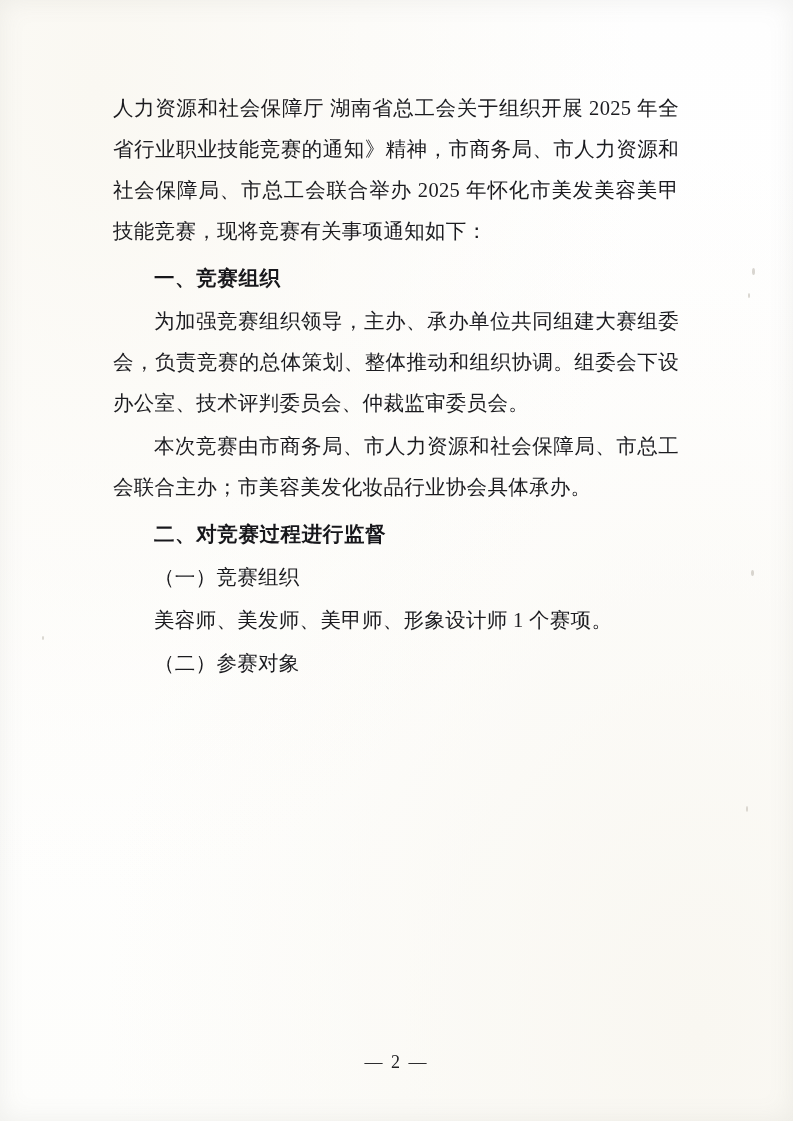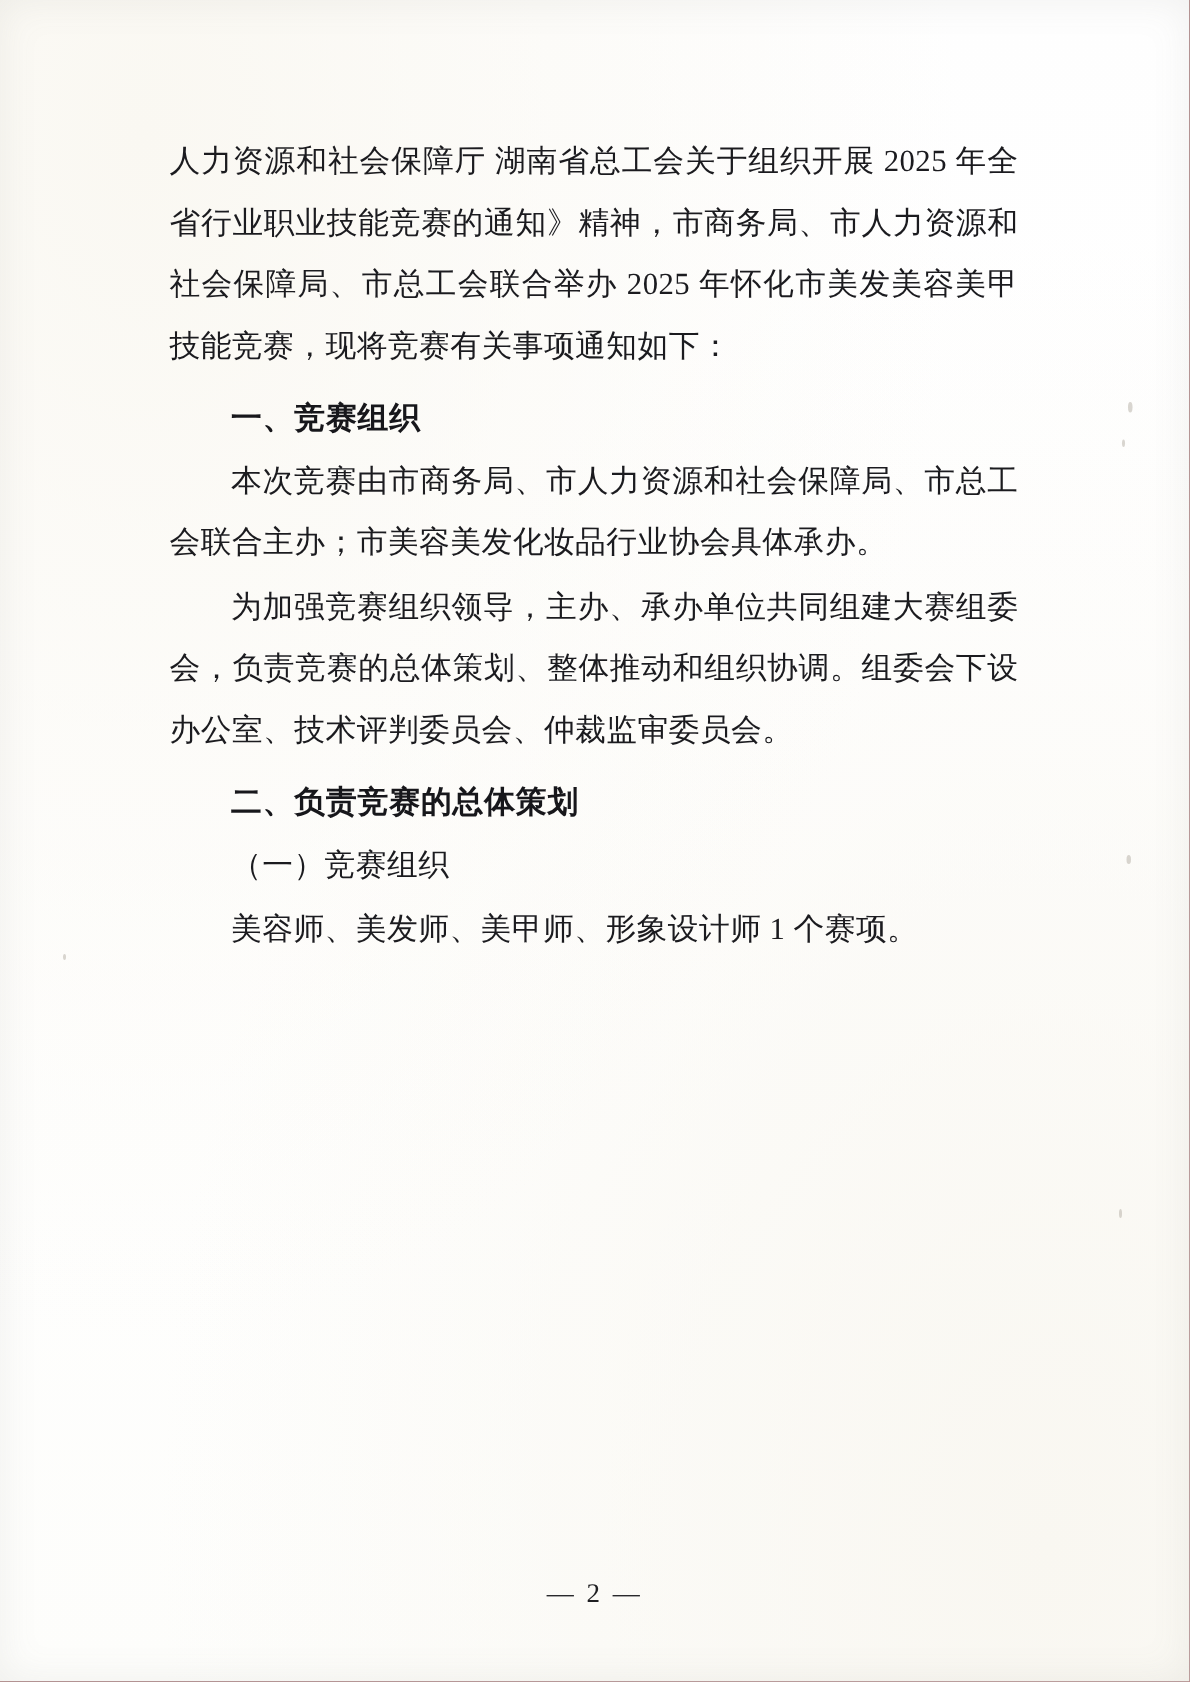--- a/index.html
+++ b/index.html
@@ -8,21 +8,21 @@
     background: #6e6e6e;
   }
   body {
     font-family: "Liberation Serif", "DejaVu Serif", serif;
   }
   .page {
     position: relative;
     width: 793px;
     height: 1121px;
     margin: 0 auto;
-    background: #fca5a5;
+    background: #ec4899;
     overflow: hidden;
     box-sizing: border-box;
   }
   
   .paper-tint {
     position: absolute;
     inset: 0;
     background:
       radial-gradient(ellipse at 12% 8%, rgba(250,248,242,1) 0%, rgba(255,255,255,0) 55%),
       radial-gradient(ellipse at 88% 92%, rgba(249,247,241,1) 0%, rgba(255,255,255,0) 60%),
@@ -95,23 +95,24 @@
 
   <span class="speck" style="left:752px; top:268px; width:3px; height:7px;"></span>
   <span class="speck" style="left:748px; top:293px; width:2px; height:5px;"></span>
   <span class="speck" style="left:751px; top:570px; width:3px; height:6px;"></span>
   <span class="speck" style="left:746px; top:806px; width:2px; height:6px;"></span>
   <span class="speck" style="left:42px; top:636px; width:2px; height:4px;"></span>
 
   <div class="content">
     <p class="para">人力资源和社会保障厅 湖南省总工会关于组织开展 2025 年全省行业职业技能竞赛的通知》精神，市商务局、市人力资源和社会保障局、市总工会联合举办 2025 年怀化市美发美容美甲技能竞赛，现将竞赛有关事项通知如下：</p>
     <p class="heading gap">一、竞赛组织</p>
+    <p class="para indent">为加强竞赛组织领导，主办、承办单位共同组建大赛组委会，负责竞赛的总体策划、整体推动和组织协调。组委会下设办公室、技术评判委员会、仲裁监审委员会。</p>
     <p class="para indent">本次竞赛由市商务局、市人力资源和社会保障局、市总工会联合主办；市美容美发化妆品行业协会具体承办。</p>
-    <p class="para indent">为加强竞赛组织领导，主办、承办单位共同组建大赛组委会，负责竞赛的总体策划、整体推动和组织协调。组委会下设办公室、技术评判委员会、仲裁监审委员会。</p>
-    <p class="heading gap">二、负责竞赛的总体策划</p>
+    <p class="heading gap">二、对竞赛过程进行监督</p>
     <p class="para indent">（一）竞赛组织</p>
     <p class="para indent">美容师、美发师、美甲师、形象设计师 1 个赛项。</p>
+    <p class="para indent">（二）参赛对象</p>
   </div>
 
   <div class="footer">— 2 —</div>
 
   <div class="edge-shadow"></div>
 </div>
 
 </body></html>

